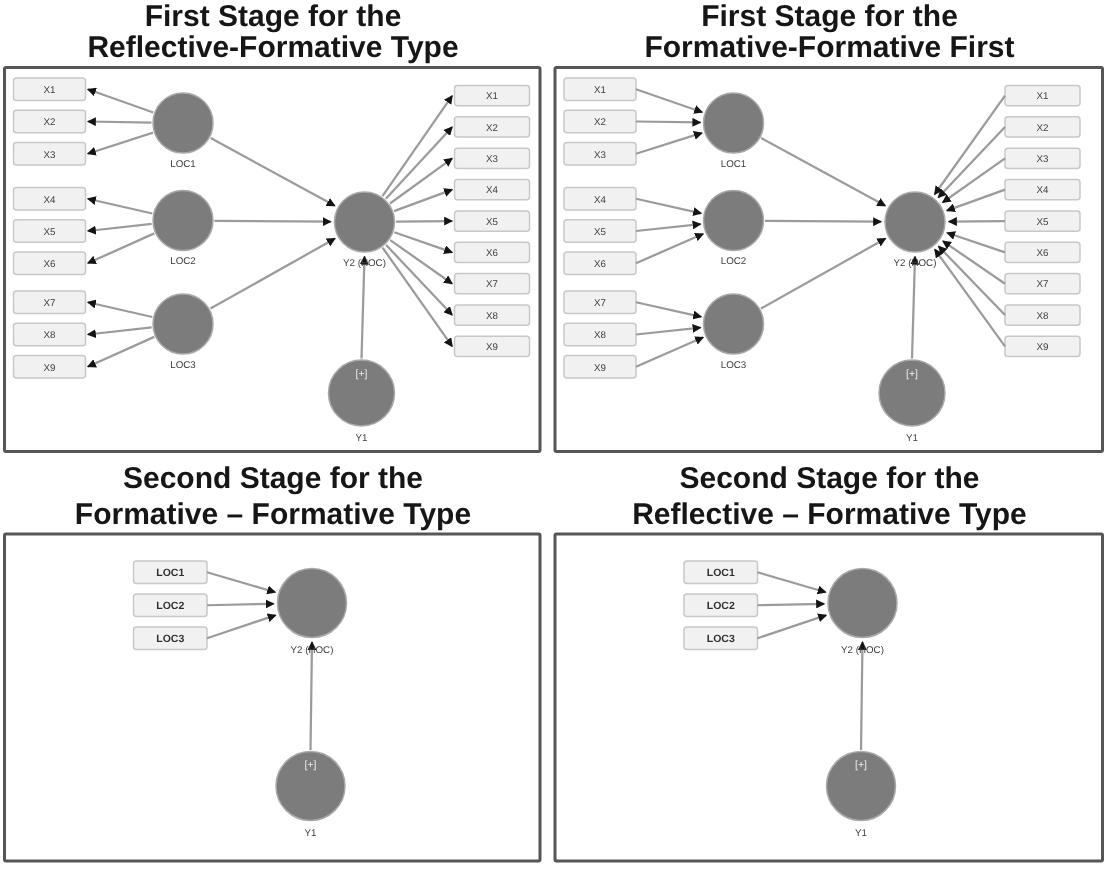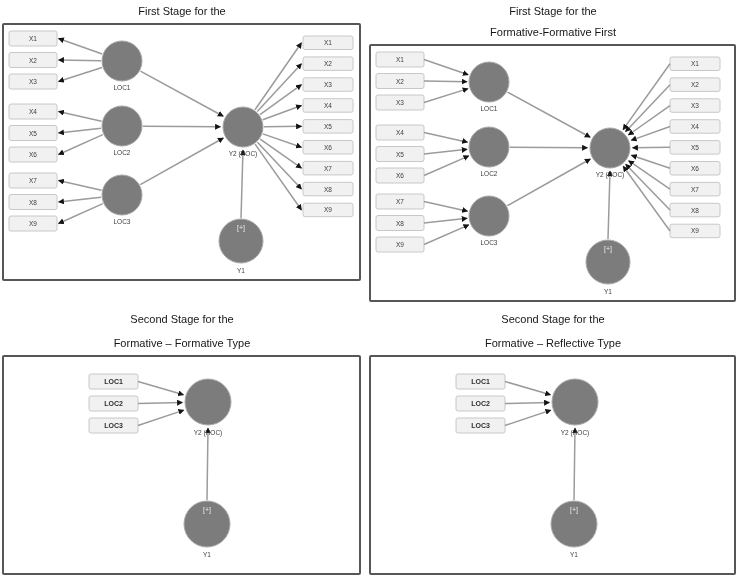--- a/index.html
+++ b/index.html
@@ -1,39 +1,39 @@
 <!DOCTYPE html>
 <html><head>
 <meta charset="utf-8">
 <style>
   html,body{margin:0;padding:0;background:#ffffff;}
   body{width:739px;height:585px;position:relative;overflow:hidden;
        font-family:"Liberation Sans",sans-serif;}
   .block{position:absolute;}
-  .ptitle{font-weight:normal;font-size:11px;line-height:21px;text-align:center;
+  .ptitle{font-weight:bold;font-size:20px;line-height:21px;text-align:center;
           margin:0;padding:0;color:#161616;}
   .ptitle.t2{line-height:24px;padding-top:3px;}
   .frame{background:#ffffff;border:2px solid #565656;border-radius:2px;
          box-sizing:border-box;overflow:hidden;}
   .frame svg{display:block;}
   svg text{font-family:"Liberation Sans",sans-serif;}
   #b0{left:2px;top:1px;width:360px;}
   #b1{left:369px;top:1px;width:368px;}
   #b2{left:2px;top:304px;width:360px;}
   #b3{left:369px;top:304px;width:368px;}
   #b0 .frame,#b2 .frame{width:359px;}
   #b1 .frame,#b3 .frame{width:367px;}
   #b0 .frame,#b1 .frame{height:258px;margin-top:1px;}
   #b2 .frame,#b3 .frame{height:220px;}
 </style>
 </head>
 <body style="background: rgb(255, 255, 255);">
 
 <section class="block" id="b0">
-  <h2 class="ptitle" style="color: rgb(22, 22, 22);"><span>First Stage for the</span><br></h2>
+  <h2 class="ptitle" style="color: rgb(22, 22, 22);"><span>First Stage for the</span><br><span>Reflective-Formative Type</span></h2>
   <div class="frame" style="border-color: rgb(86, 86, 86);">
     <svg width="355" height="254" viewBox="0 0 355 254">
         <defs>
           <marker id="ah0" viewBox="0 0 10 10" refX="9" refY="5" markerWidth="6" markerHeight="6" orient="auto" markerUnits="userSpaceOnUse">
             <path d="M0,0L10,5L0,10Z" fill="#141414"></path>
           </marker>
         </defs>
         <rect x="5" y="6" width="48" height="15" rx="2" fill="#f1f1f1" stroke="#c8c8c8" stroke-width="1"></rect>
         <text x="29" y="16" text-anchor="middle" font-size="6.5" fill="#3d3d3d" font-weight="normal">X1</text>
         <line x1="98.20585031395528" y1="28.986324914393606" x2="54.5" y2="13.5" stroke="#9b9b9b" stroke-width="1.5" marker-end="url(#ah0)"></line>
@@ -211,21 +211,21 @@
         <circle cx="204" cy="45" r="23" fill="#7c7c7c" stroke="#a9a9a9" stroke-width="1"></circle>
         <text x="204" y="78" text-anchor="middle" font-size="6.5" fill="#3d3d3d" font-weight="normal">Y2 (HOC)</text>
         <circle cx="203" cy="167" r="23" fill="#7c7c7c" stroke="#a9a9a9" stroke-width="1"></circle>
         <text x="203" y="155" text-anchor="middle" font-size="7" fill="#ebebeb" font-weight="normal">[+]</text>
         <text x="203" y="200" text-anchor="middle" font-size="6.5" fill="#3d3d3d" font-weight="normal">Y1</text>
       </svg>
   </div>
 </section>
 
 <section class="block" id="b3">
-  <h2 class="ptitle t2" style="color: rgb(22, 22, 22);"><span>Second Stage for the</span><br><span>Formative – Reflective Type</span></h2>
+  <h2 class="ptitle t2" style="color: rgb(22, 22, 22);"><span>Second Stage for the</span><br><span>Reflective – Formative Type</span></h2>
   <div class="frame" style="border-color: rgb(86, 86, 86);">
     <svg width="355" height="216" viewBox="0 0 355 216">
         <defs>
           <marker id="ah3" viewBox="0 0 10 10" refX="9" refY="5" markerWidth="6" markerHeight="6" orient="auto" markerUnits="userSpaceOnUse">
             <path d="M0,0L10,5L0,10Z" fill="#141414"></path>
           </marker>
         </defs>
         <rect x="85" y="17" width="49" height="15" rx="2" fill="#f1f1f1" stroke="#c8c8c8" stroke-width="1"></rect>
         <text x="109.5" y="27" text-anchor="middle" font-size="7" fill="#2f2f2f" font-weight="bold">LOC1</text>
         <line x1="134" y1="24.5" x2="179.52784581346424" y2="37.833154845371666" stroke="#9b9b9b" stroke-width="1.5" marker-end="url(#ah3)"></line>

